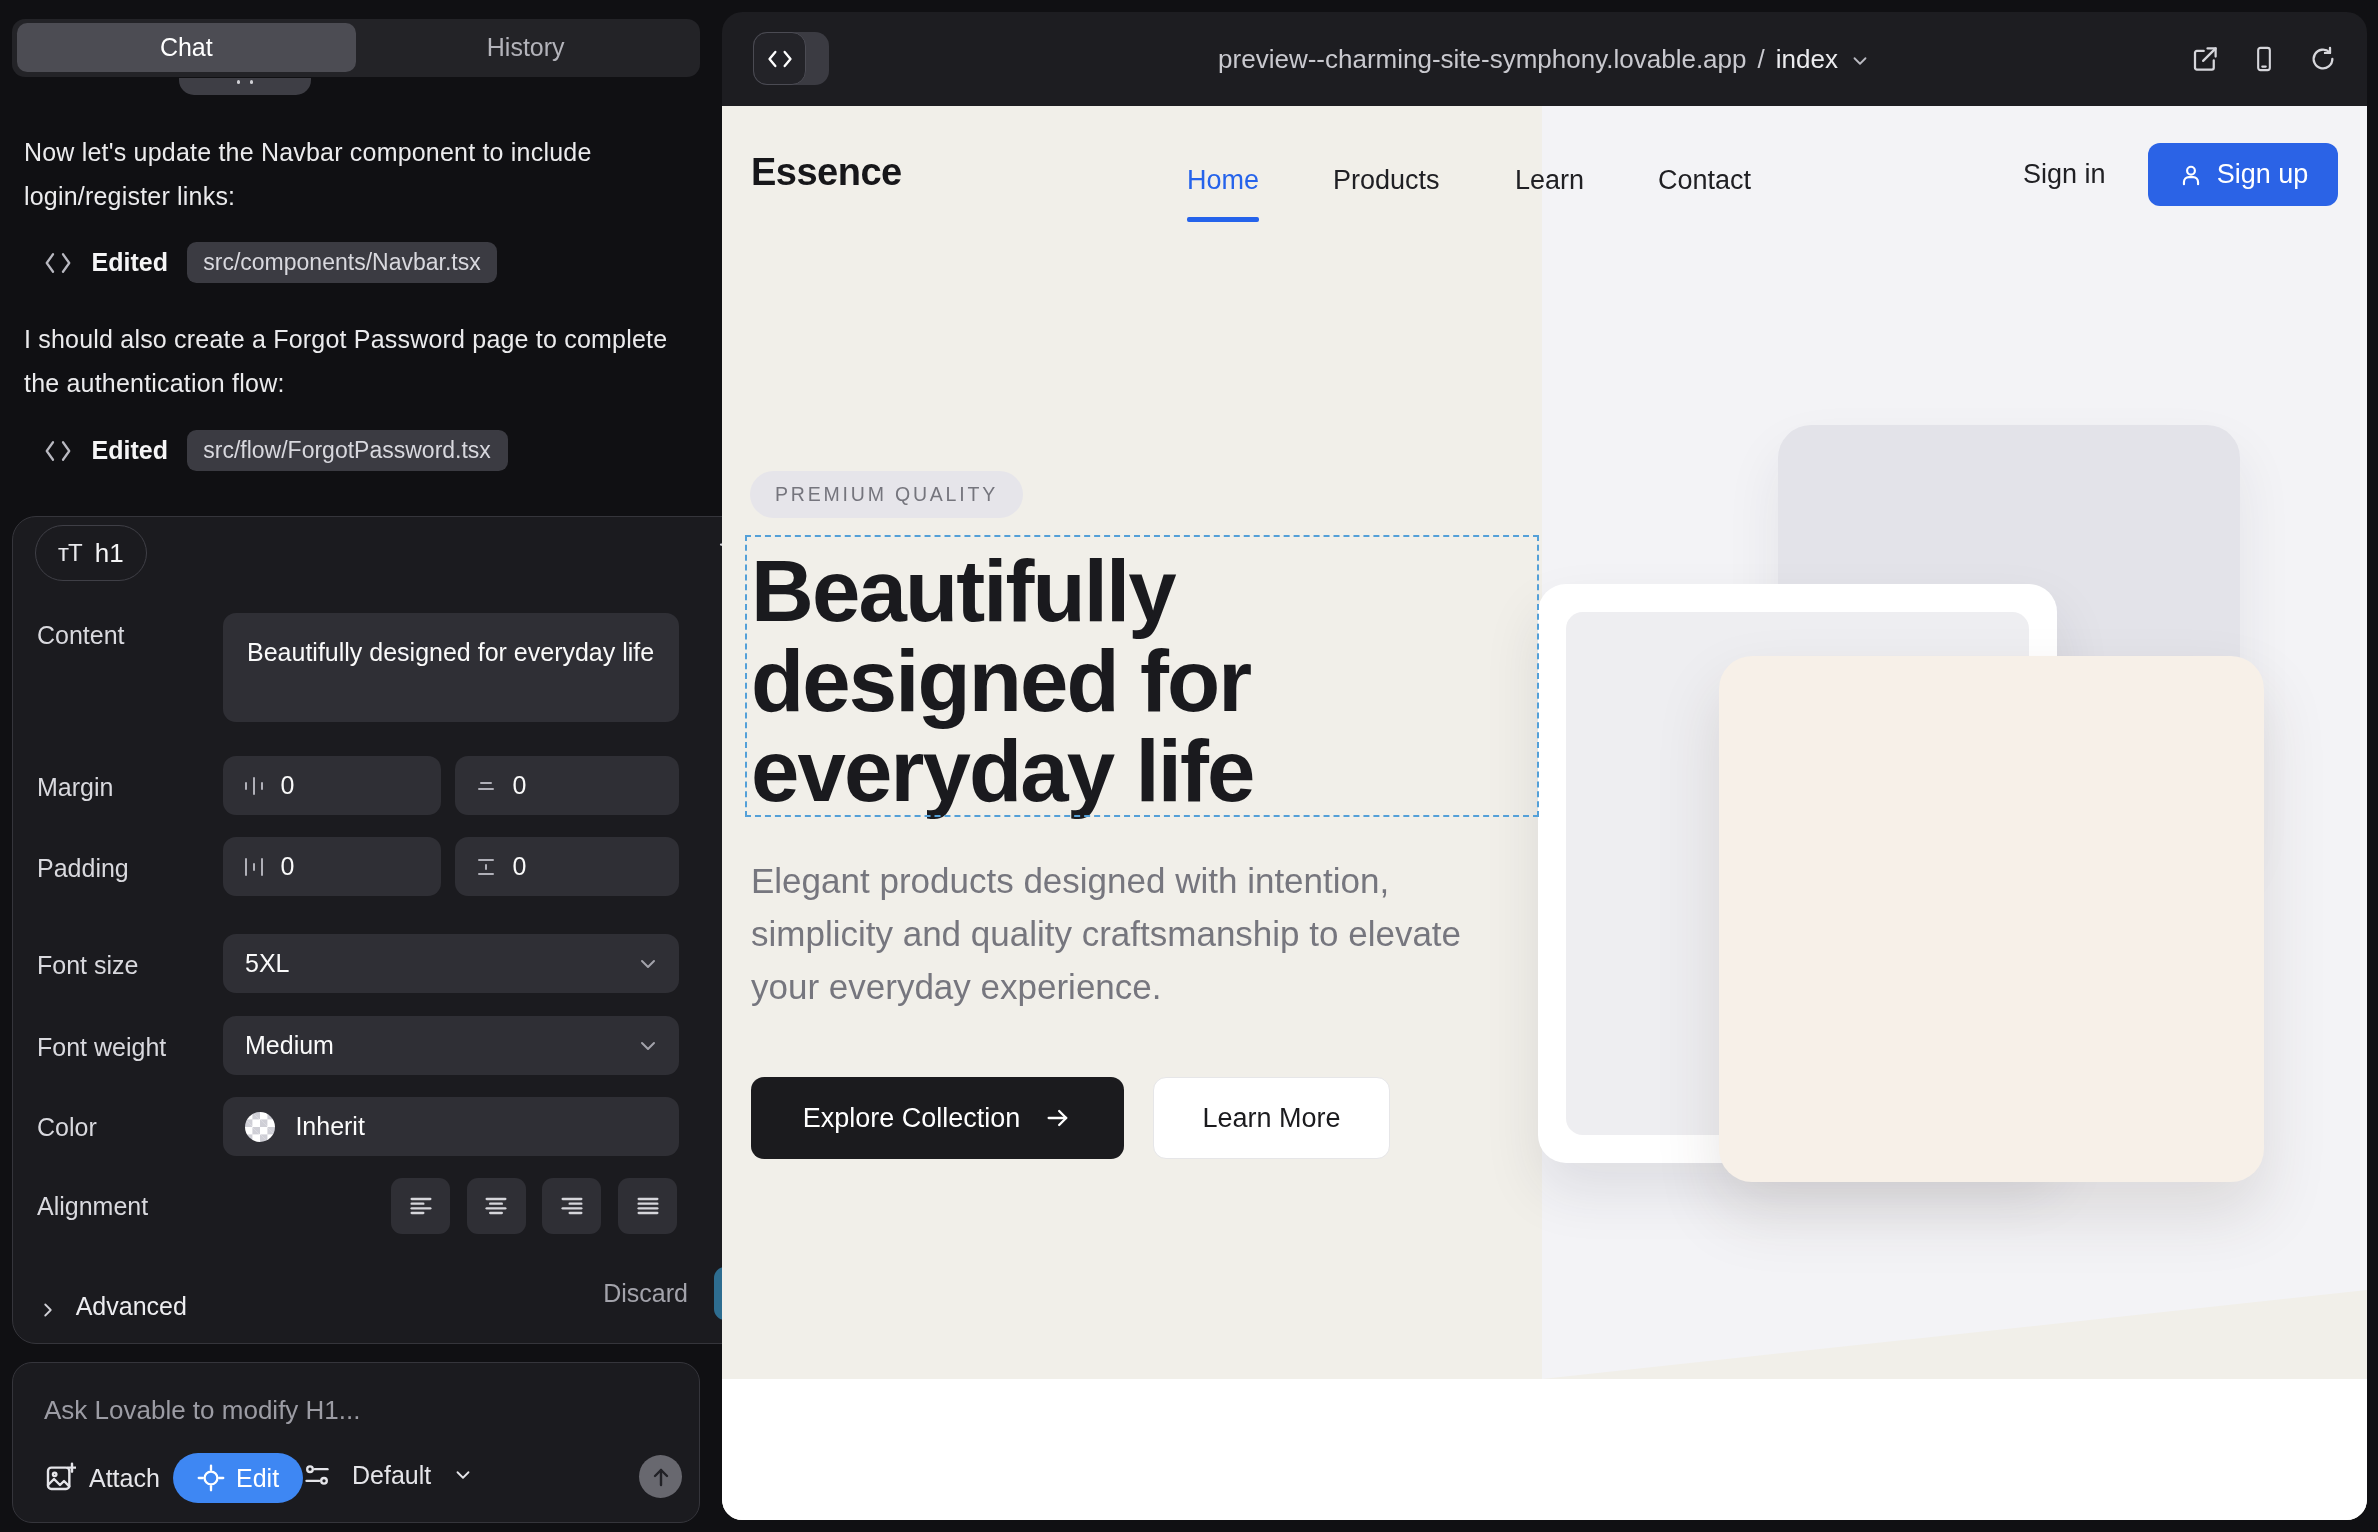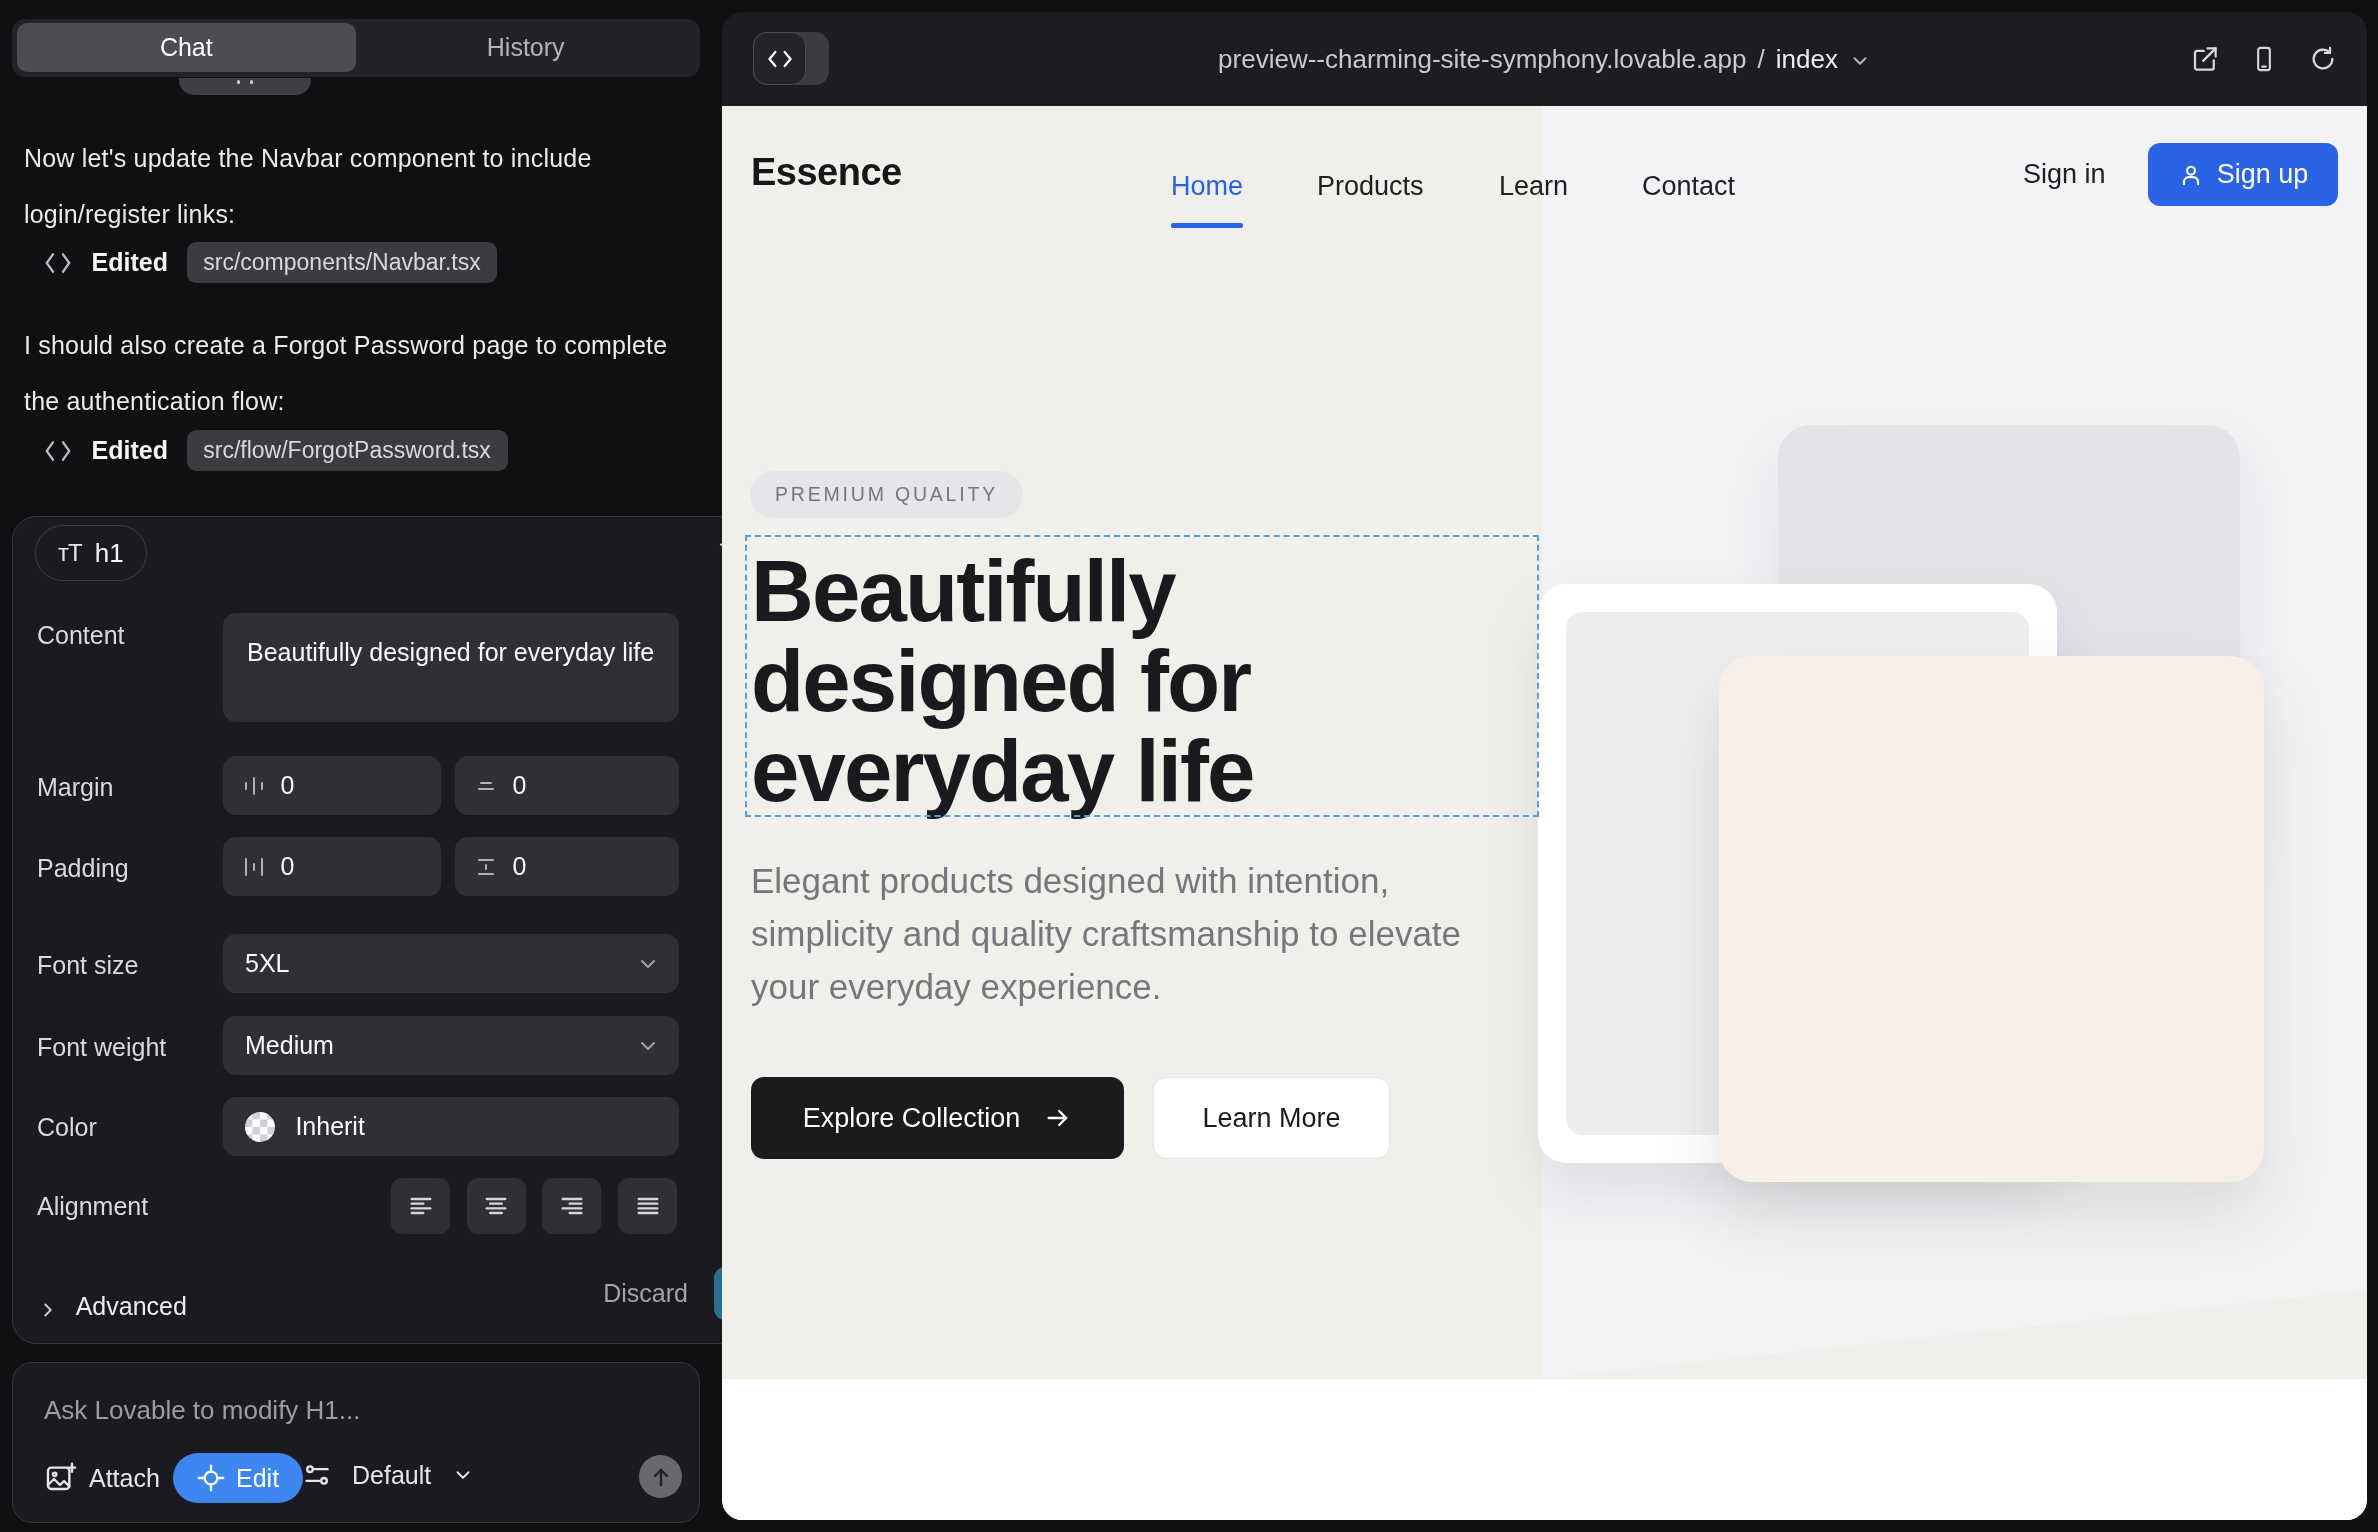--- a/index.html
+++ b/index.html
@@ -10,21 +10,21 @@
   
   .sidebar { position:absolute; left:0; top:0; width:722px; height:1532px; background:#101013; }
 
   .tabbar { position:absolute; left:12px; top:18.6px; width:688px; height:58px; background:#232327; border-radius:13px; display:flex; padding:4.6px; }
   .tab { flex:1; display:flex; align-items:center; justify-content:center; font-size:25px; color:#b3b3ba; border-radius:10.2px; cursor:pointer; }
   .tab.active { background:#4c4c53; color:#ffffff; }
 
   .scroll-fragment { position:absolute; left:179px; top:78px; width:132px; height:16.7px; background:#3e3e45; border-radius:0 0 15px 15px; display:flex; align-items:flex-start; justify-content:center; gap:9.3px; padding-top:1.9px; }
   .scroll-fragment .dot { width:3.7px; height:3.7px; border-radius:50%; background:#cfcfd4; }
 
-  .msg { position:absolute; left:24px; width:664px; font-size:25px; line-height:56px; color:#ebebed; letter-spacing:0.2px; }
+  .msg { position:absolute; left:24px; width:664px; font-size:25px; line-height:44px; color:#ebebed; letter-spacing:0.2px; }
   .msg1 { top:130px; }
   .msg2 { top:317px; }
 
   .edited-row { position:absolute; left:43px; height:43px; display:flex; align-items:center; gap:18.6px; cursor:pointer; }
   .edited-row1 { top:241px; }
   .edited-row2 { top:429px; }
   .edited-row svg { color:#b8b8c0; }
   .edited-label { font-size:25px; font-weight:bold; color:#f5f5f6; }
   .file-chip { background:#3b3b42; color:#d8d8de; font-size:23px; border-radius:9.3px; padding:7.4px 16.7px; white-space:nowrap; }
 
@@ -75,21 +75,21 @@
   .chrome-actions { position:absolute; right:28px; top:0; height:94px; display:flex; align-items:center; gap:26px; color:#d6d6db; }
   .chrome-actions .cicon { width:33px; height:33px; display:flex; align-items:center; justify-content:center; cursor:pointer; }
 
   
   .page { position:absolute; left:0; top:94px; width:1645px; height:1415px; background:#f1efe9; overflow:hidden; }
   .gray-col { position:absolute; left:820px; top:0; width:825px; height:1273px; background:#f3f3f6; }
   .wedge { position:absolute; left:820px; top:1184px; width:825px; height:89px; background:#f1efe9; clip-path:polygon(0 100%, 100% 0, 100% 100%); }
   .white-footer { position:absolute; left:0; top:1273px; width:1645px; height:142px; background:#ffffff; }
 
   .logo { position:absolute; left:29px; top:45px; font-size:38px; font-weight:bold; color:#17171a; letter-spacing:-0.5px; }
-  .nav-item { position:absolute; top:65px; font-size:27px; color:#202024; cursor:pointer; }
+  .nav-item { position:absolute; top:59px; font-size:27px; color:#202024; cursor:pointer;margin-left:16px; }
   .nav-home { left:449px; color:#2563eb; }
   .nav-home::after { content:""; position:absolute; left:0; right:0; bottom:-26px; height:4.6px; background:#2563eb; border-radius:1.9px; }
   .nav-products { left:595px; }
   .nav-about { left:777px; }
   .nav-contact { left:920px; }
   .signin { position:absolute; left:1301px; top:53px; font-size:27px; color:#202024; cursor:pointer; }
   .signup { position:absolute; left:1426px; top:37px; width:190px; height:63px; background:#2b63e6; border:none; border-radius:12px; color:#ffffff; font-size:27px; font-family:inherit; display:flex; align-items:center; justify-content:center; gap:13px; cursor:pointer; }
 
   .badge { position:absolute; left:28px; top:365px; width:273px; height:47px; background:#e6e5ea; border-radius:927px; display:flex; align-items:center; justify-content:center; font-size:19.5px; letter-spacing:2.8px; color:#75757d; }
   .selection-box { position:absolute; left:23px; top:429px; width:794px; height:282px; border:2.8px dashed #54a0d8; z-index:5; pointer-events:none; }

